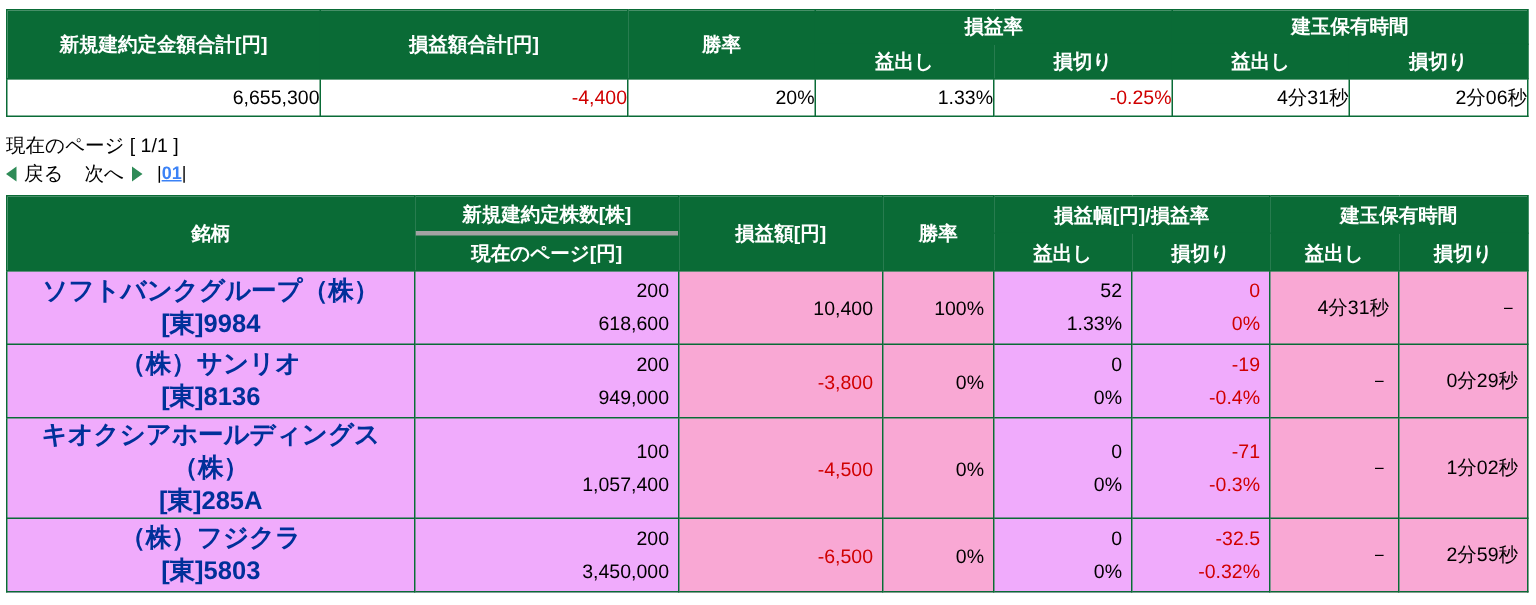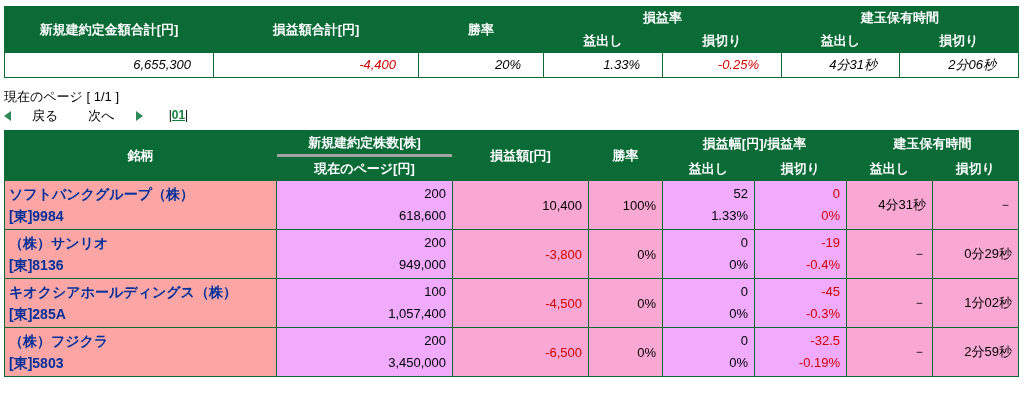--- a/index.html
+++ b/index.html
@@ -42,24 +42,23 @@
     white-space: nowrap;
   }
   .hd.tall {
     height: 23px;
     line-height: 23px;
   }
   .cell {
     height: 24px;
     line-height: 24px;
     background: #ffffff;
-    padding: 0 22px;
+    padding: 0 0;
     white-space: nowrap;
     font-size: 13px;
-    font-style: italic;
   }
   .right { text-align: right; }
   .neg { color: #d00000; }
 
   
   .summary {
     width: 1014px;
     margin: 0 0 0 4px;
   }
 
@@ -67,21 +66,21 @@
   .nav-block {
     margin: 10px 0 6px 4px;
     font-size: 13px;
     color: #000000;
     line-height: 17px;
   }
   .nav-line2 {
     margin-top: 2px;
     display: flex;
     align-items: center;
-    gap: 20px;
+    gap: 4px;
     text-align: center;
   }
   .tri {
     display: inline-block;
     width: 0; height: 0;
     border-top: 5px solid transparent;
     border-bottom: 5px solid transparent;
   }
   .tri-left {
     border-right: 7px solid #2e8b57;
@@ -93,34 +92,35 @@
   }
   .nav-link {
     color: #000000;
     text-decoration: none;
   }
   .pager {
     font-size: 12px;
     margin-left: 6px;
   }
   .pager b {
-    color: #15803d;
+    color: #3b82f6;
     text-decoration: underline;
   }
 
   
   .detail {
     width: 1014px;
     margin: 4px 0 0 4px;
   }
   .detail .namecell {
     height: 48px;
-    background: #fca5a5;
+    background: #f0abfc;
+    text-align: center;
     padding: 0 4px;
-    font-size: 14px;
+    font-size: 17px;
     color: #00309a;
     font-weight: bold;
     line-height: 22px;
   }
   .detail .namecell .l1 { display: block; }
   .detail .namecell .l2 { display: block; }
   .twoline {
     height: 48px;
     background: #f0abfc;
     padding: 0 6px;
@@ -271,21 +271,21 @@
             <span>100</span>
             <span>1,057,400</span>
           </td>
           <td class="onecell right neg">-4,500</td>
           <td class="onecell right">0%</td>
           <td class="twoline right">
             <span>0</span>
             <span>0%</span>
           </td>
           <td class="twoline right neg">
-            <span>-45</span>
+            <span>-71</span>
             <span>-0.3%</span>
           </td>
           <td class="onecell right">－</td>
           <td class="onecell right">1分02秒</td>
         </tr>
         <tr>
           <td class="namecell">
             <span class="l1">（株）フジクラ</span>
             <span class="l2">[東]5803</span>
           </td>
@@ -294,21 +294,21 @@
             <span>3,450,000</span>
           </td>
           <td class="onecell right neg">-6,500</td>
           <td class="onecell right">0%</td>
           <td class="twoline right">
             <span>0</span>
             <span>0%</span>
           </td>
           <td class="twoline right neg">
             <span>-32.5</span>
-            <span>-0.19%</span>
+            <span>-0.32%</span>
           </td>
           <td class="onecell right">－</td>
           <td class="onecell right">2分59秒</td>
         </tr>
       </tbody>
   </table>
 
 </div>
 
 </body></html>

